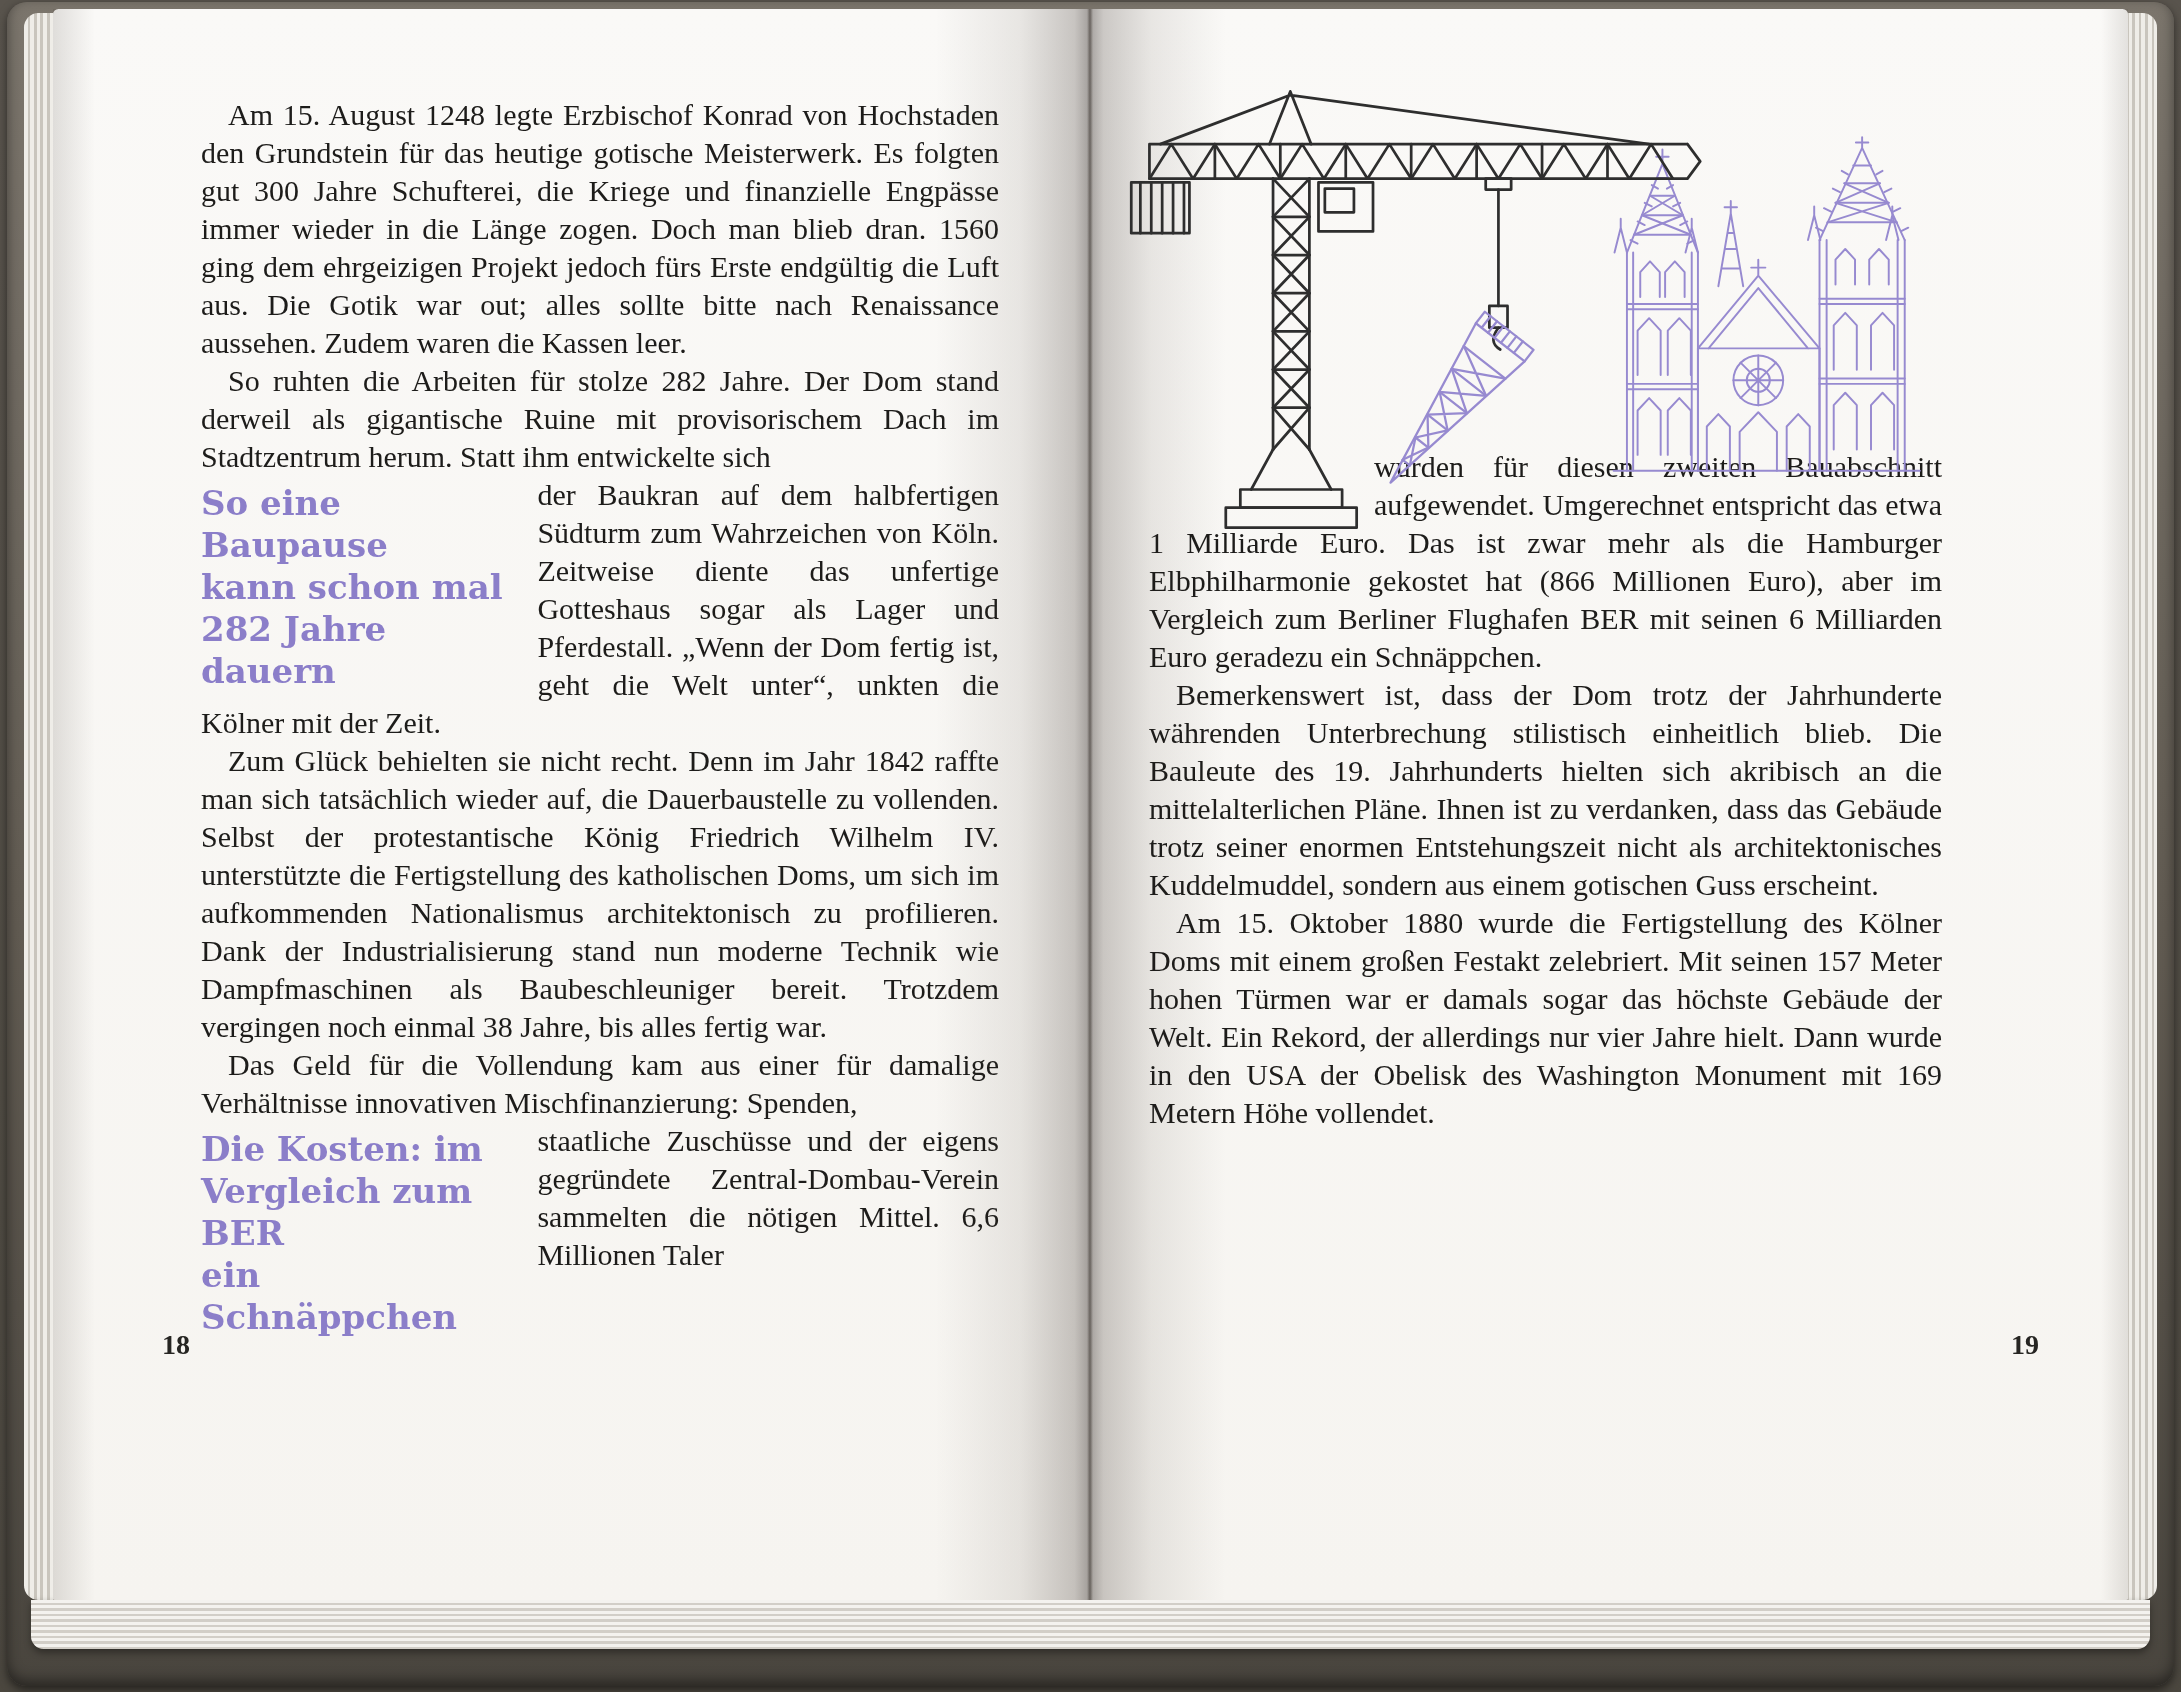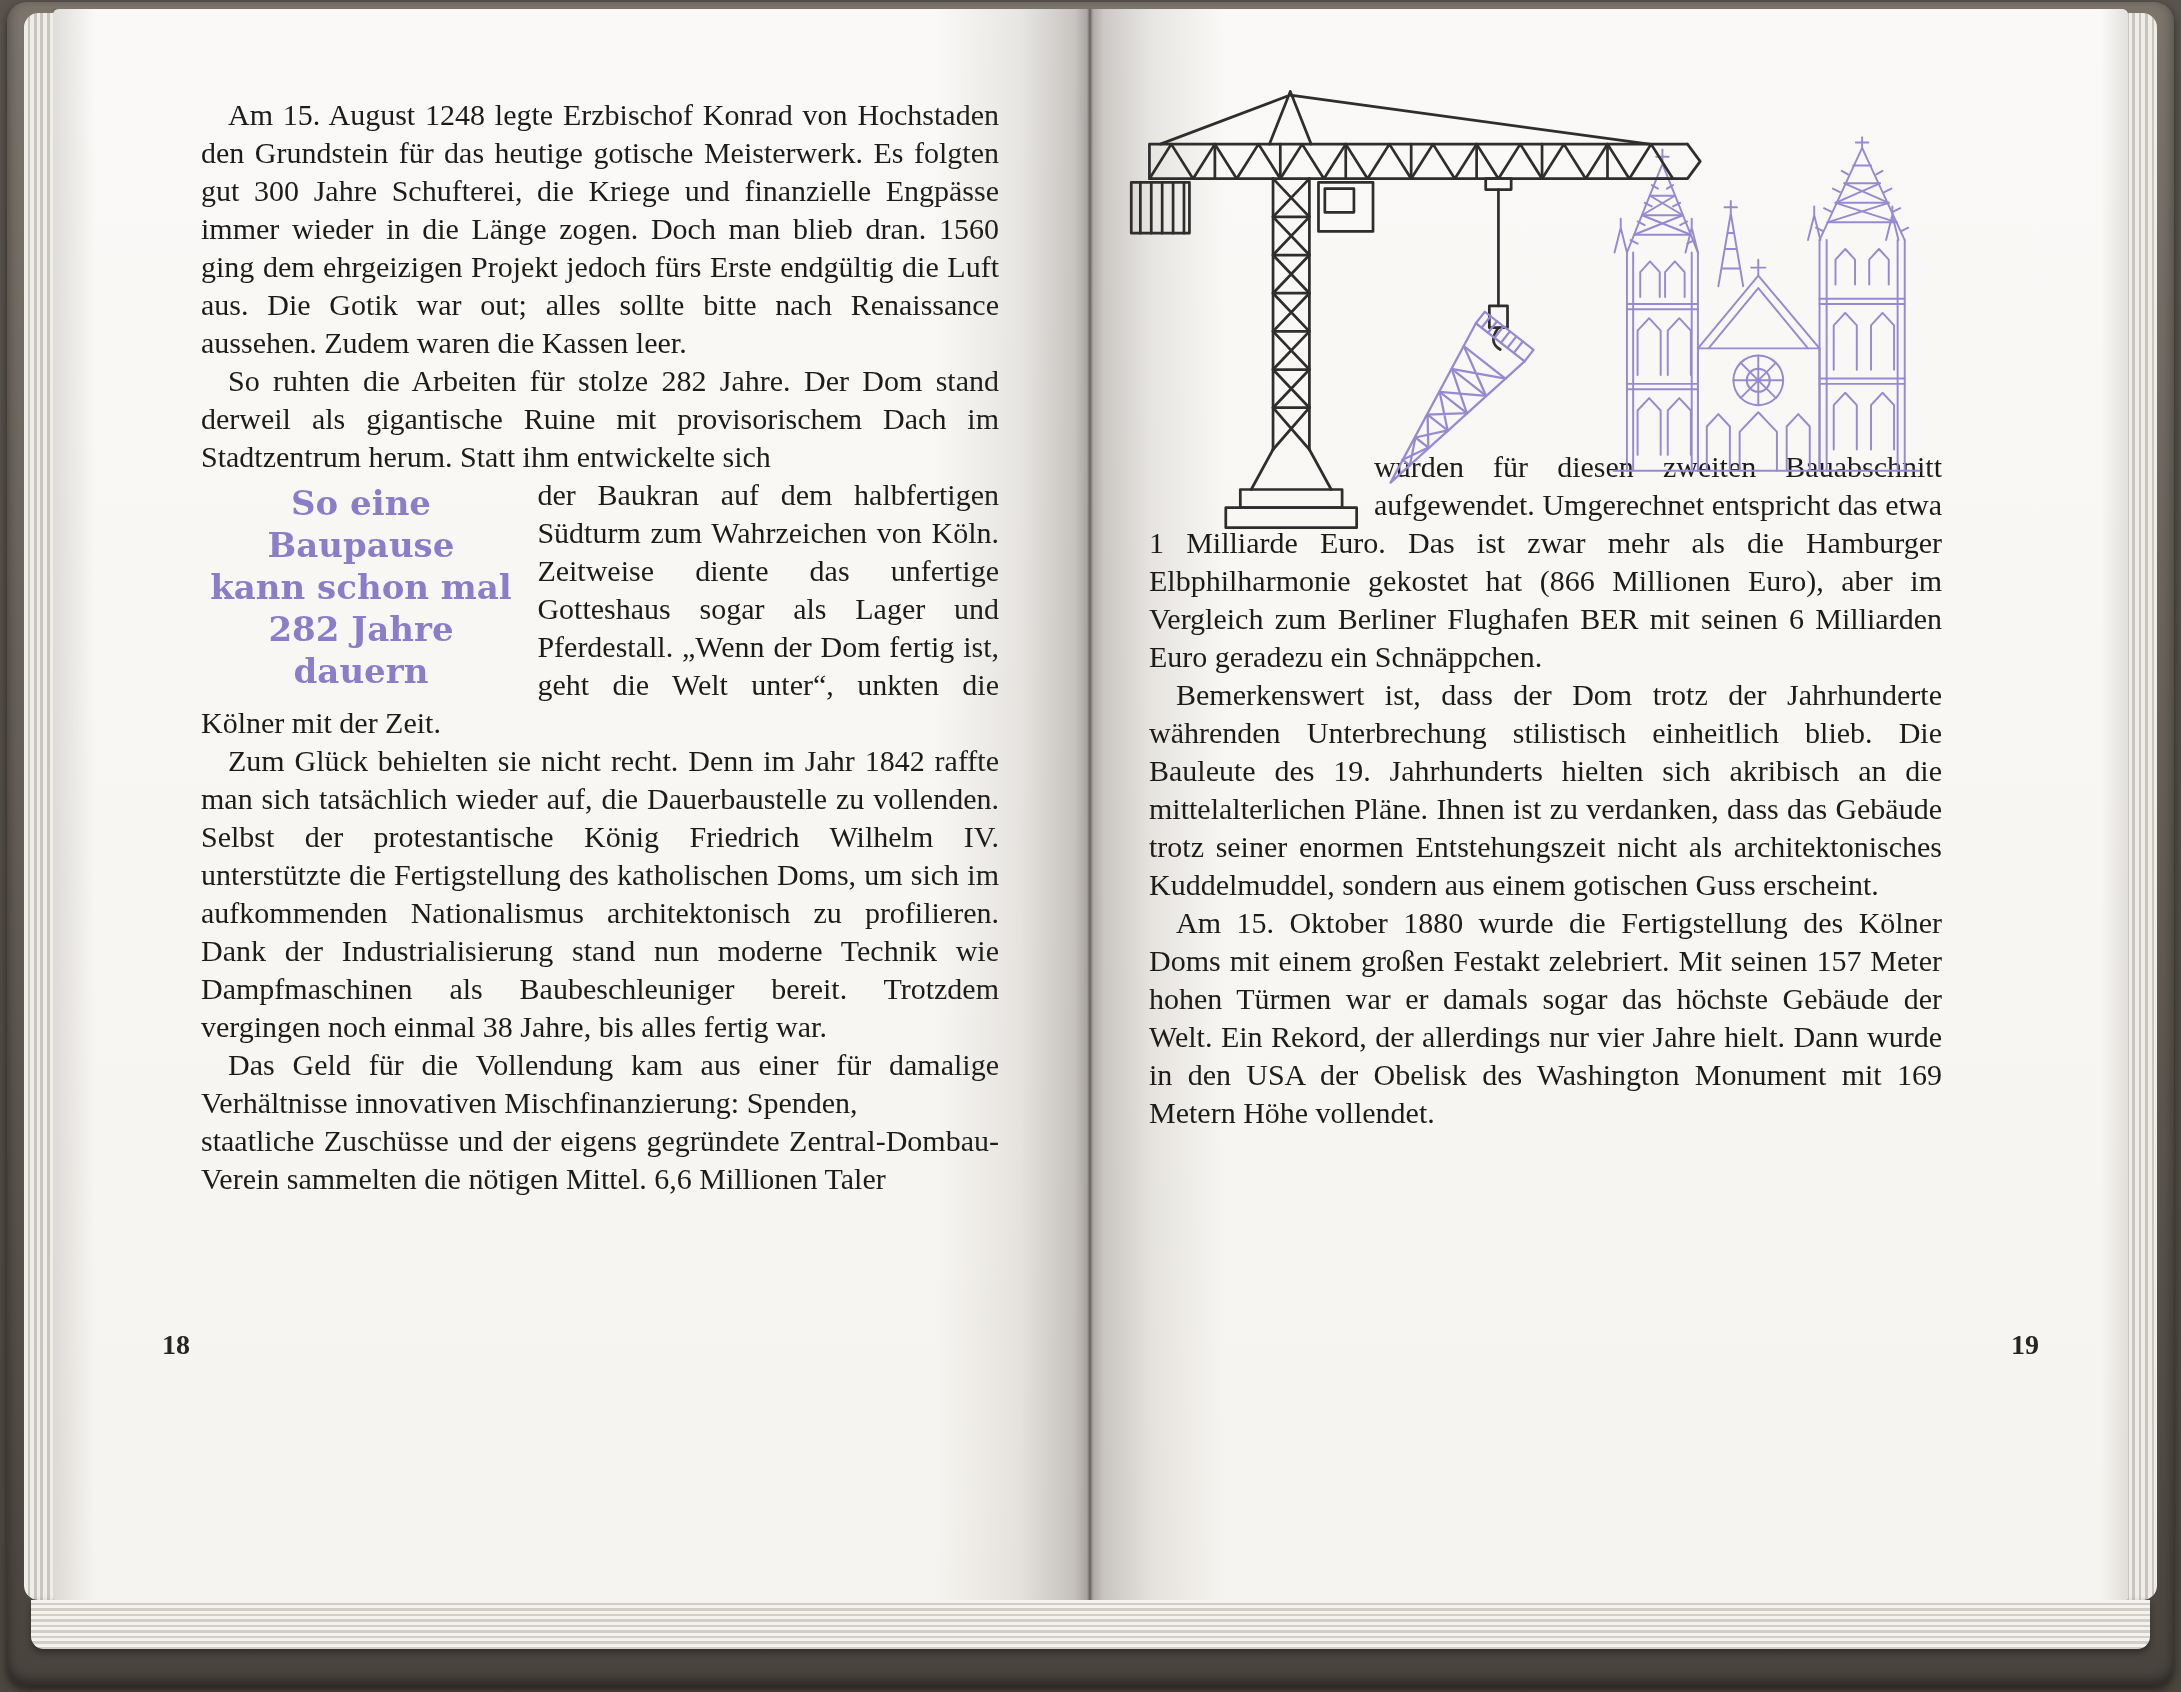--- a/index.html
+++ b/index.html
@@ -46,21 +46,21 @@
   .page-inner { position:relative; height:100%; }
   .page-inner-left  { padding:87px 91px 0 148px; }
   .page-inner-right { padding:55px 186px 0 59px; }
 
   p.body { font-size:30px; line-height:38px; text-align:justify; color:#1d1c1a; }
   p.indent { text-indent:27px; }
 
   .pull-quote { float:left; width:320px; margin:5.5px 16.4px 0 0;
       font-family:"DejaVu Serif", serif; font-weight:bold;
       font-size:34px; line-height:42px; color:#8b7ec9;
-      white-space:pre-line; text-align:center; text-indent:0; }
+      white-space:pre-line; text-align:left; text-indent:0; }
   .pq-1 { height:185px; }
   .pq-2 { height:151px; }
 
   .pagenum { position:absolute; top:1320px; font-size:28px; font-weight:bold; color:#262522; }
   .pagenum-left  { left:82px;margin-left:27px; }
   .pagenum-right { right:89px; }
 
   .illustration { position:relative; height:384px; }
   .crane-svg     { position:absolute; left:-45px; top:0; overflow:visible; }
   .cathedral-svg { position:absolute; left:438px; top:71px; }
@@ -77,21 +77,23 @@
 
   <div class="page page-left">
     <div class="page-inner page-inner-left">
       <p class="body indent">Am 15. August 1248 legte Erzbischof Konrad von Hochstaden den Grundstein für das heutige gotische Meisterwerk. Es folgten gut 300 Jahre Schufterei, die Kriege und finanzielle Engpässe immer wieder in die Länge zogen. Doch man blieb dran. 1560 ging dem ehrgeizigen Projekt jedoch fürs Erste endgültig die Luft aus. Die Gotik war out; alles sollte bitte nach Renaissance aussehen. Zudem waren die Kassen leer.</p>
       <p class="body indent">So ruhten die Arbeiten für stolze 282 Jahre. Der Dom stand derweil als gigantische Ruine mit provisorischem Dach im Stadtzentrum herum. Statt ihm entwickelte sich</p>
       <p class="body"><span class="pull-quote pq-1">So eine Baupause
 kann schon mal
 282 Jahre dauern</span><span>der Baukran auf dem halbfertigen Südturm zum Wahrzeichen von Köln. Zeitweise diente das unfertige Gotteshaus sogar als Lager und Pferdestall. „Wenn der Dom fertig ist, geht die Welt unter“, unkten die Kölner mit der Zeit.</span></p>
       <p class="body indent">Zum Glück behielten sie nicht recht. Denn im Jahr 1842 raffte man sich tatsächlich wieder auf, die Dauerbaustelle zu vollenden. Selbst der protestantische König Friedrich Wilhelm IV. unterstützte die Fertigstellung des katholischen Doms, um sich im aufkommenden Nationalismus architektonisch zu profilieren. Dank der Industrialisierung stand nun moderne Technik wie Dampfmaschinen als Baubeschleuniger bereit. Trotzdem vergingen noch einmal 38 Jahre, bis alles fertig war.</p>
       <p class="body indent">Das Geld für die Vollendung kam aus einer für damalige Verhältnisse innovativen Mischfinanzierung: Spenden,</p>
-      <p class="body"><span>staatliche Zuschüsse und der eigens gegründete Zentral-Dombau-Verein sammelten die nötigen Mittel. 6,6 Millionen Taler</span></p>
+      <p class="body"><span class="pull-quote pq-2">Die Kosten: im
+Vergleich zum BER
+ein Schnäppchen</span><span>staatliche Zuschüsse und der eigens gegründete Zentral-Dombau-Verein sammelten die nötigen Mittel. 6,6 Millionen Taler</span></p>
     </div>
     <div class="pagenum pagenum-left">18</div>
   </div>
 
   <div class="page page-right">
     <div class="page-inner page-inner-right">
       <div class="illustration">
 
         <svg class="cathedral-svg" width="355" height="338" viewBox="0 0 400 380" xmlns="http://www.w3.org/2000/svg">
           <defs>

